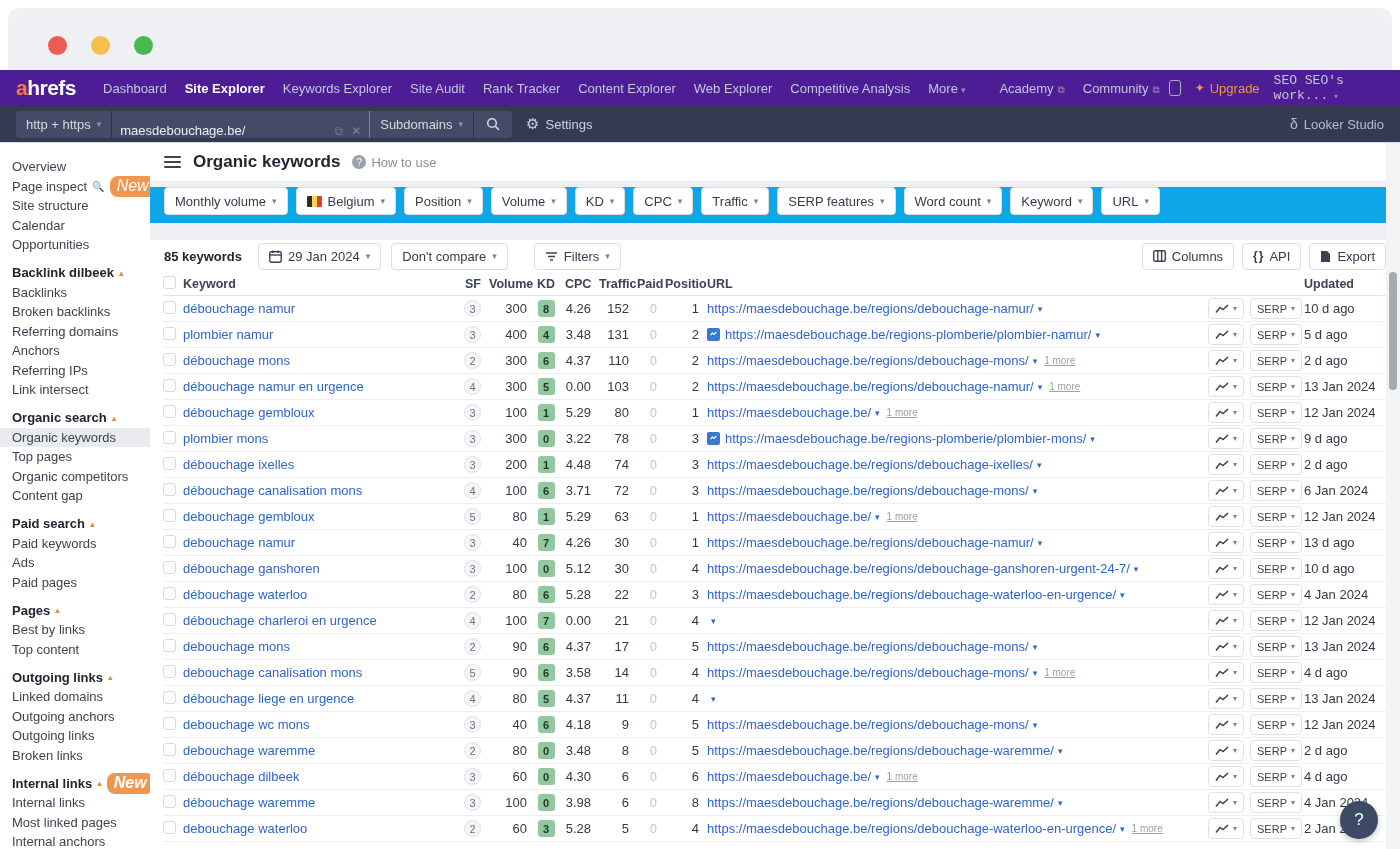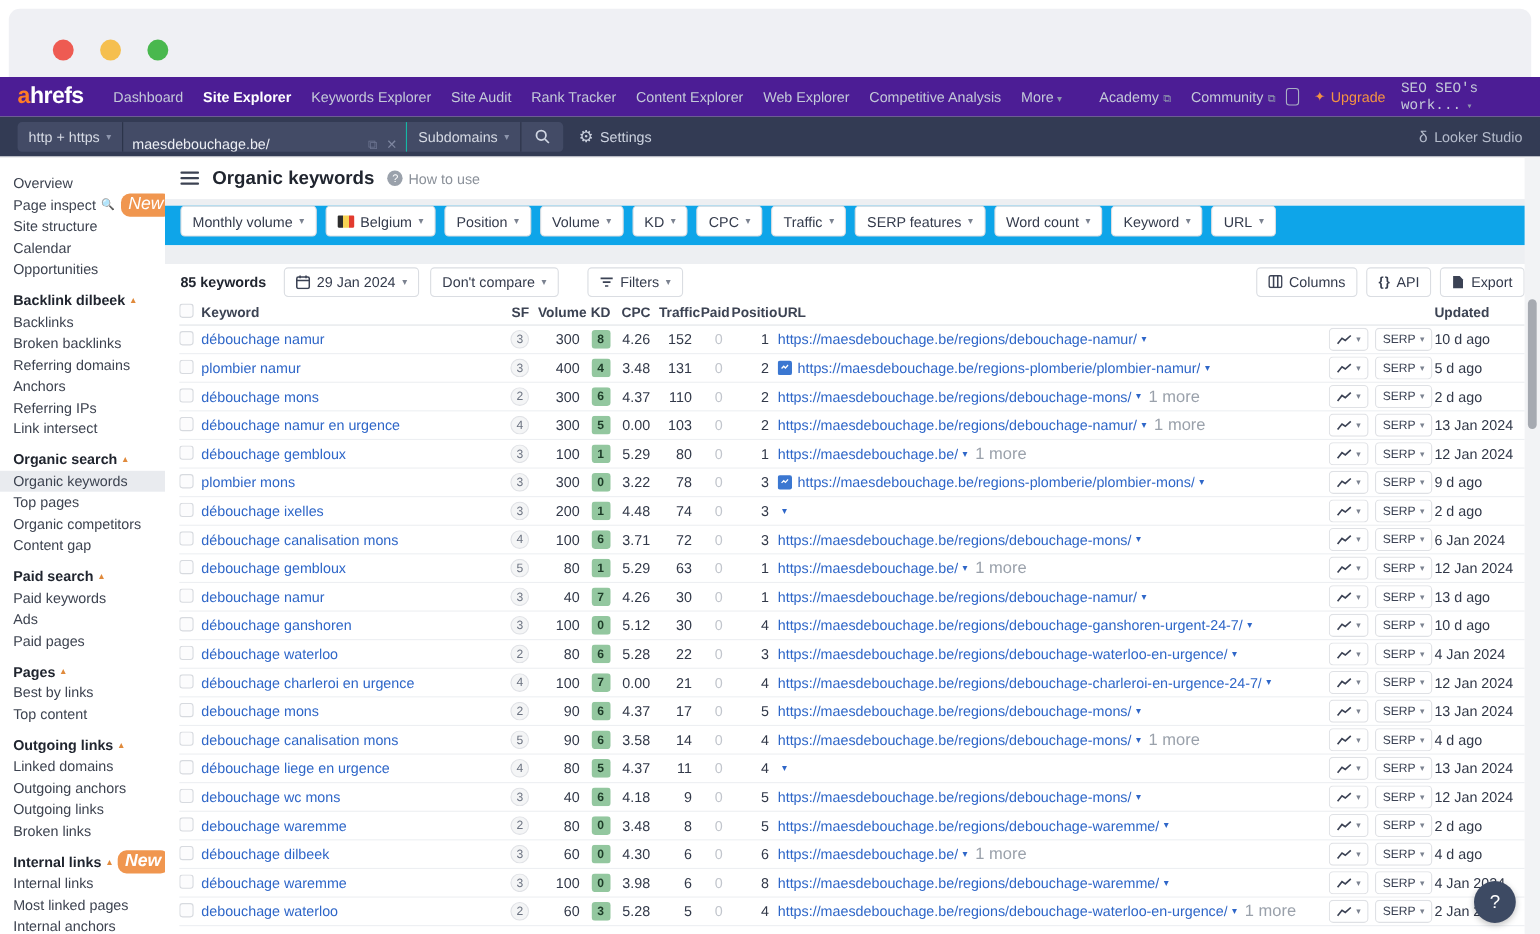--- a/index.html
+++ b/index.html
@@ -94,21 +94,21 @@
   .c-position { width:42px; flex-shrink:0; text-align:right; }
   .c-url { flex:1; min-width:0; display:flex; align-items:center; }
   .c-actions { width:96px; flex-shrink:0; display:flex; gap:6px; }
   .c-updated { width:82px; flex-shrink:0; padding-right:0; }
   .checkbox { display:inline-block; width:13px; height:13px; border:1px solid #d7dadf; border-radius:3px; background:#fcfcfd; cursor:pointer; }
   .link { color:#2e66c8; text-decoration:none; cursor:pointer; overflow:hidden; text-overflow:ellipsis; white-space:nowrap; }
   .sf-badge { display:inline-flex; width:17px; height:17px; border-radius:50%; background:#f4f5f6; border:1px solid #e0e2e6; color:#6b7280; font-size:11px; align-items:center; justify-content:center; cursor:pointer; }
   .kd-badge { display:inline-flex; width:17px; height:17px; border-radius:3px; background:#93c79f; color:#1d3b28; font-size:11px; font-weight:bold; align-items:center; justify-content:center; }
   .paid-zero { color:#c2c6cd; }
   .url-caret { color:#2e66c8; font-size:9px; margin-left:4px; cursor:pointer; }
-  .more { color:#9aa1ab; margin-left:7px; font-size:15px; cursor:pointer; }
+  .more { color:#9aa1ab; margin-left:7px; font-size:10px; cursor:pointer;text-decoration:underline; }
   .url-img-icon { display:inline-flex; width:13px; height:13px; background:#3b77d1; border-radius:2px; margin-right:5px; flex-shrink:0; align-items:center; justify-content:center; }
   .mini-btn { height:21px; display:inline-flex; align-items:center; gap:4px; background:#fff; border:1px solid #dfe1e5; border-radius:4px; padding:0 6px; font-size:11px; color:#3b4254; font-family:inherit; cursor:pointer; }
   .mini-btn .caret { color:#7b8290; font-size:8px; }
 
   
   .help-fab { position:absolute; right:22px; bottom:10px; width:38px; height:38px; border-radius:50%; background:#3d4a63; color:#fff; font-size:17px; display:flex; align-items:center; justify-content:center; cursor:pointer; box-shadow:0 2px 6px rgba(0,0,0,.25); }
   .scroll-track { position:absolute; right:0; top:143px; bottom:0; width:14px; background:#f2f3f5; }
   .scroll-thumb { position:absolute; right:3px; top:129px; width:8px; height:118px; border-radius:4px; background:#a6aab1; cursor:grab; }
 </style>
 </head>
@@ -620,20 +620,21 @@
     <span class="cell c-keyword"><a class="link">débouchage ixelles</a></span>
     <span class="cell c-sf"><span class="sf-badge">3</span></span>
     <span class="cell c-volume">200</span>
     <span class="cell c-kd"><span class="kd-badge">1</span></span>
     <span class="cell c-cpc">4.48</span>
     <span class="cell c-traffic">74</span>
     <span class="cell c-paid paid-zero">0</span>
     <span class="cell c-position">3</span>
     <span class="cell c-url">
 
+      <a class="link">https://maesdebouchage.be/regions/debouchage-ixelles/</a>
       <span class="url-caret">▾</span>
 
     </span>
     <span class="cell c-actions">
       <button class="mini-btn">
         <svg width="14" height="10" viewBox="0 0 14 10">
                     <polyline points="1,8.5 5,3.5 8,5.5 13,1" fill="none" stroke="#3b4254" stroke-width="1.5"></polyline>
                   </svg>
         <span class="caret">▾</span>
       </button>
@@ -805,21 +806,20 @@
     <span class="cell c-keyword"><a class="link">débouchage charleroi en urgence</a></span>
     <span class="cell c-sf"><span class="sf-badge">4</span></span>
     <span class="cell c-volume">100</span>
     <span class="cell c-kd"><span class="kd-badge">7</span></span>
     <span class="cell c-cpc">0.00</span>
     <span class="cell c-traffic">21</span>
     <span class="cell c-paid paid-zero">0</span>
     <span class="cell c-position">4</span>
     <span class="cell c-url">
 
-      <a class="link">https://maesdebouchage.be/regions/debouchage-charleroi-en-urgence-24-7/</a>
       <span class="url-caret">▾</span>
 
     </span>
     <span class="cell c-actions">
       <button class="mini-btn">
         <svg width="14" height="10" viewBox="0 0 14 10">
                     <polyline points="1,8.5 5,3.5 8,5.5 13,1" fill="none" stroke="#3b4254" stroke-width="1.5"></polyline>
                   </svg>
         <span class="caret">▾</span>
       </button>

